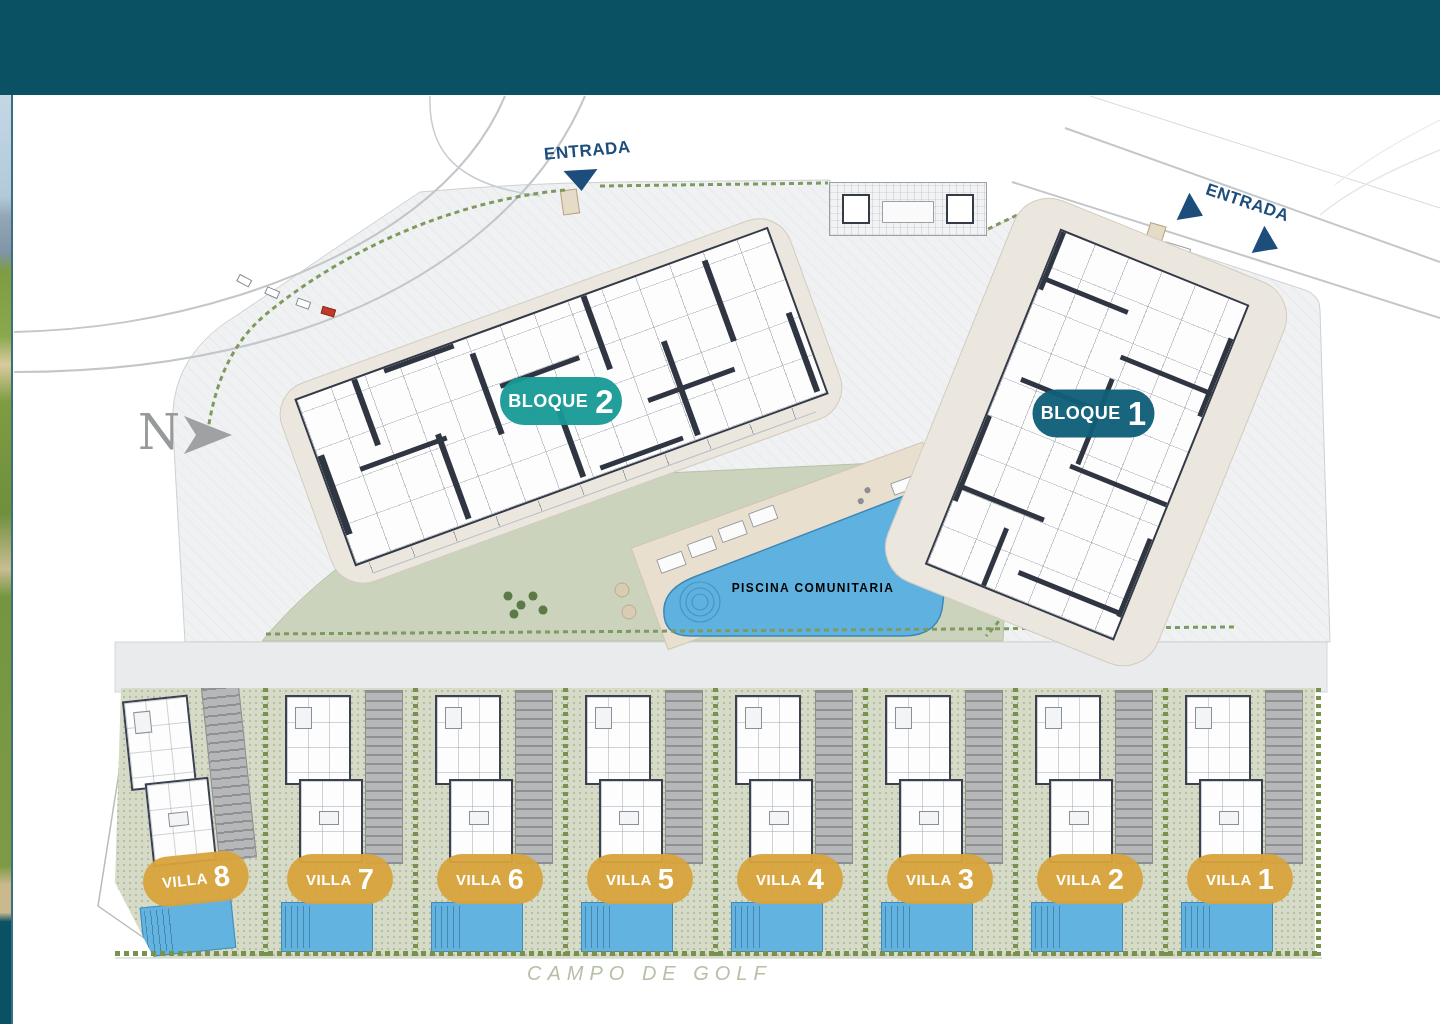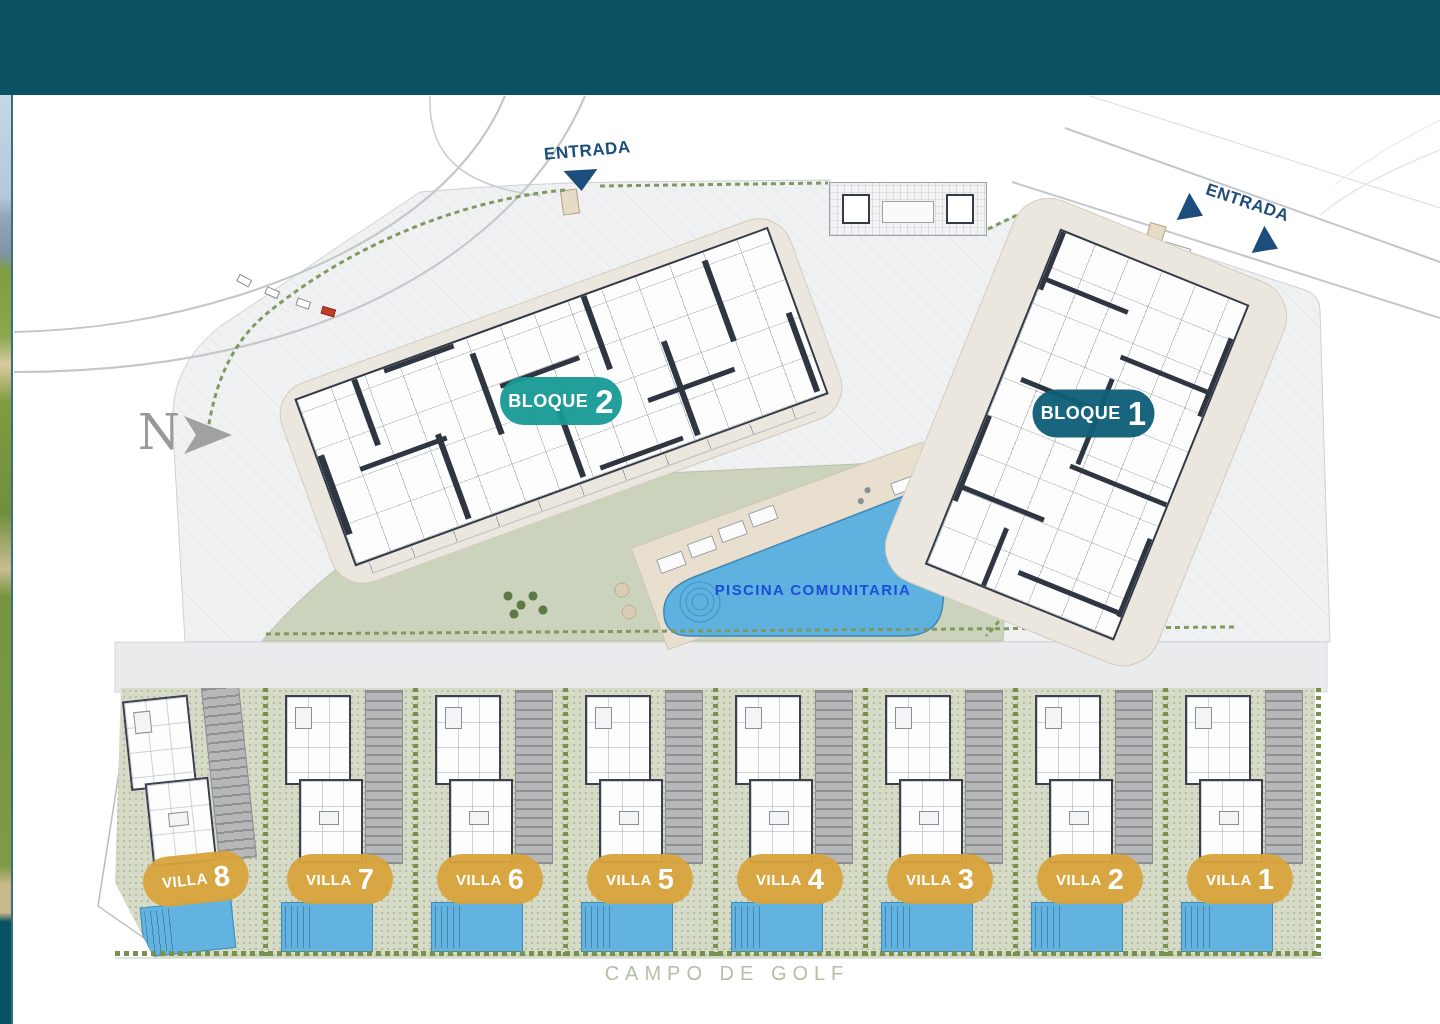--- a/index.html
+++ b/index.html
@@ -57,22 +57,22 @@
   .pill{position:absolute;display:flex;align-items:center;justify-content:center;gap:7px;
         border-radius:26px;color:#fff;z-index:4;}
   .pill .pl{font-size:18px;font-weight:bold;letter-spacing:.5px;}
   .pill .pn{font-size:33px;font-weight:bold;line-height:1;}
   #pill-b2{left:50%;top:50%;width:122px;height:48px;margin:-24px 0 0 -61px;
            transform:rotate(20deg);background:rgba(23,154,150,.95);}
   #pill-b1{left:50%;top:45%;width:122px;height:48px;margin:-24px 0 0 -61px;
            transform:rotate(-22deg);background:rgba(15,95,120,.96);}
 
   
-  .pool-label{left:688px;top:581px;width:250px;text-align:center;z-index:3;color:#1d4ed8;
-              font-size:15px;font-weight:bold;letter-spacing:1.4px;}
+  .pool-label{left:688px;top:581px;width:250px;text-align:center;z-index:3;color:#000000;
+              font-size:12px;font-weight:bold;letter-spacing:1.4px;}
 
   
   .villas-row{left:115px;top:688px;width:1206px;height:270px;z-index:3;display:flex;}
   .villas-row::before{content:'';position:absolute;left:0;right:0;bottom:2px;height:5px;
       background:repeating-linear-gradient(90deg,#78914f 0 5px,transparent 5px 9px);z-index:2;}
   .villas-row::after{content:'';position:absolute;right:0;top:0;bottom:2px;width:5px;
       background:repeating-linear-gradient(180deg,#78914f 0 4px,transparent 4px 8px);z-index:2;}
   .villa{position:relative;width:150px;height:270px;background-color:#d6dbc7;
       background-image:radial-gradient(rgba(150,160,125,.5) 1px,transparent 1.2px);
       background-size:6px 6px;}
@@ -98,22 +98,22 @@
       border:1.5px solid #4189b8;}
   .v-pool::before{content:'';position:absolute;left:3px;top:3px;bottom:3px;width:26px;
       background:repeating-linear-gradient(90deg,rgba(30,80,115,.45) 0 1px,transparent 1px 6px);}
   .v-pill{position:absolute;left:50%;top:166px;transform:translateX(-50%);width:106px;height:50px;
       border-radius:25px;background:rgba(216,163,59,.95);display:flex;align-items:center;
       justify-content:center;gap:6px;color:#fff;z-index:3;}
   .v-pill .vl{font-size:15px;font-weight:bold;letter-spacing:.5px;}
   .v-pill .vn{font-size:29px;font-weight:bold;line-height:1;}
 
   
-  .campo{left:527px;top:962px;width:400px;text-align:center;z-index:3;color:#b6c0a9;
-         font-size:20px;letter-spacing:6px;font-weight:400;}
+  .campo{left:527px;top:962px;width:400px;text-align:left;z-index:3;color:#b6c0a9;
+         font-size:20px;letter-spacing:6px;font-weight:400;font-style:italic;}
 </style>
 </head>
 <body>
 
 <div class="stage">
 
   <svg class="abs" width="1440" height="1024" viewBox="0 0 1440 1024" style="left:0;top:0;z-index:1;">
     <defs>
       <pattern id="pav" width="9" height="9" patternUnits="userSpaceOnUse" patternTransform="rotate(45)">
         <rect width="9" height="9" fill="#eff1f2"></rect>

